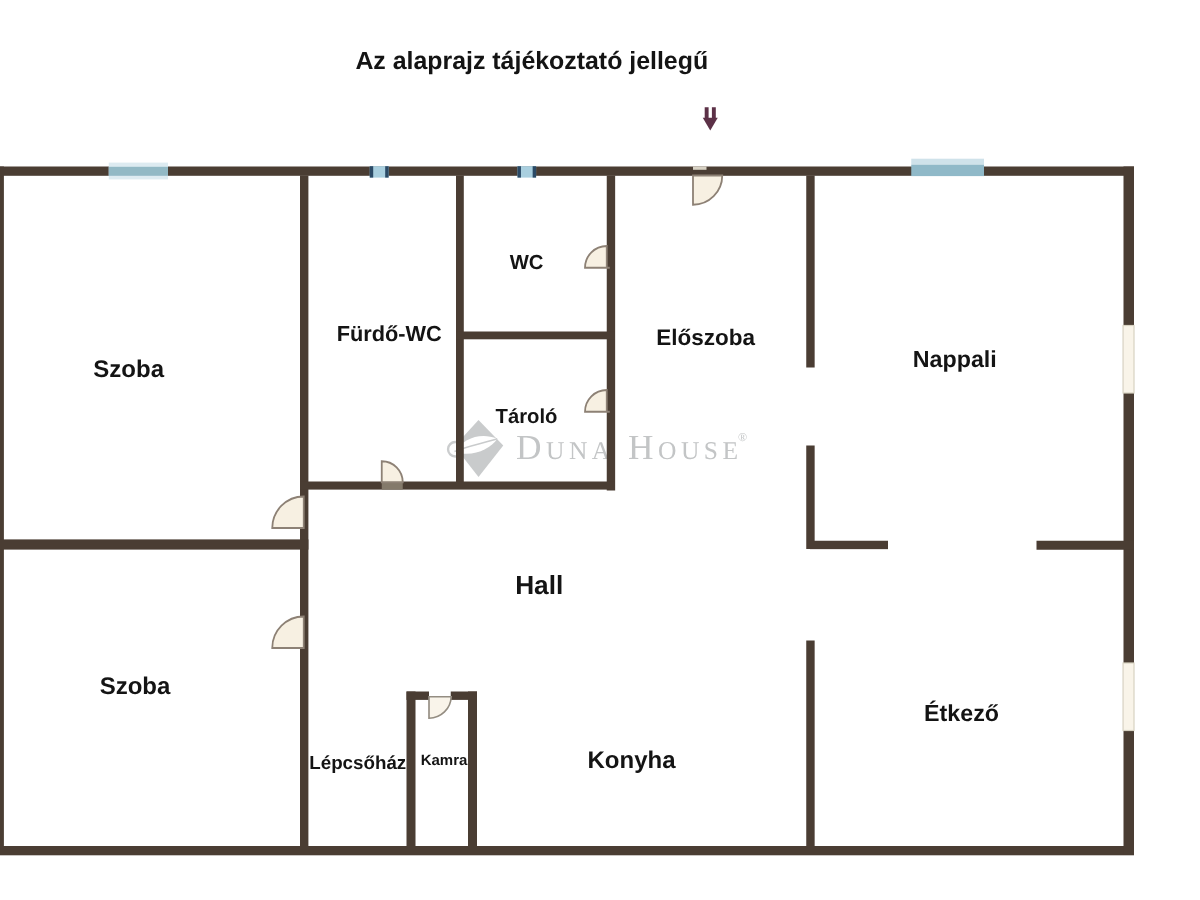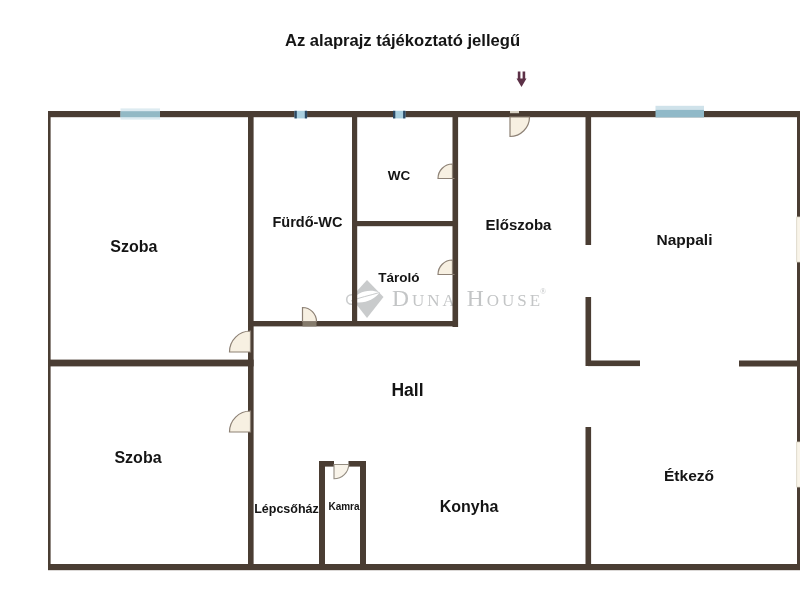--- a/index.html
+++ b/index.html
@@ -1,16 +1,16 @@
 <!DOCTYPE html>
 <html><head>
 <meta charset="utf-8">
 <style>
   html,body{margin:0;padding:0;background:#ffffff;}
-  #plan{width:733px;height:600px;position:relative;font-family:"Liberation Sans", sans-serif;margin-left:48px;}
+  #plan{width:733px;height:600px;position:relative;font-family:"Liberation Sans", sans-serif;}
   svg text{font-family:"Liberation Sans", sans-serif;font-weight:bold;fill:#141414;}
   svg text.wm{font-family:"Liberation Serif", serif;font-weight:normal;fill:#c3c5c6;}
 </style>
 </head>
 <body>
 <div id="plan">
 <svg width="800" height="600" viewBox="0 0 800 600" xmlns="http://www.w3.org/2000/svg">
 
   <rect x="0" y="0" width="800" height="600" fill="#ffffff"></rect>
 

